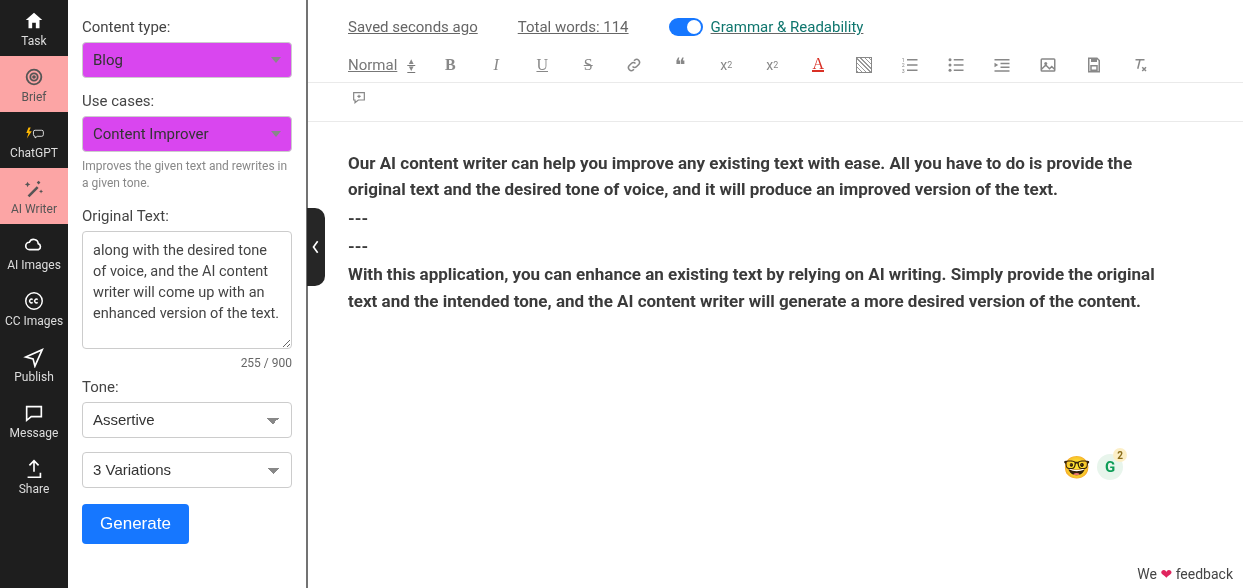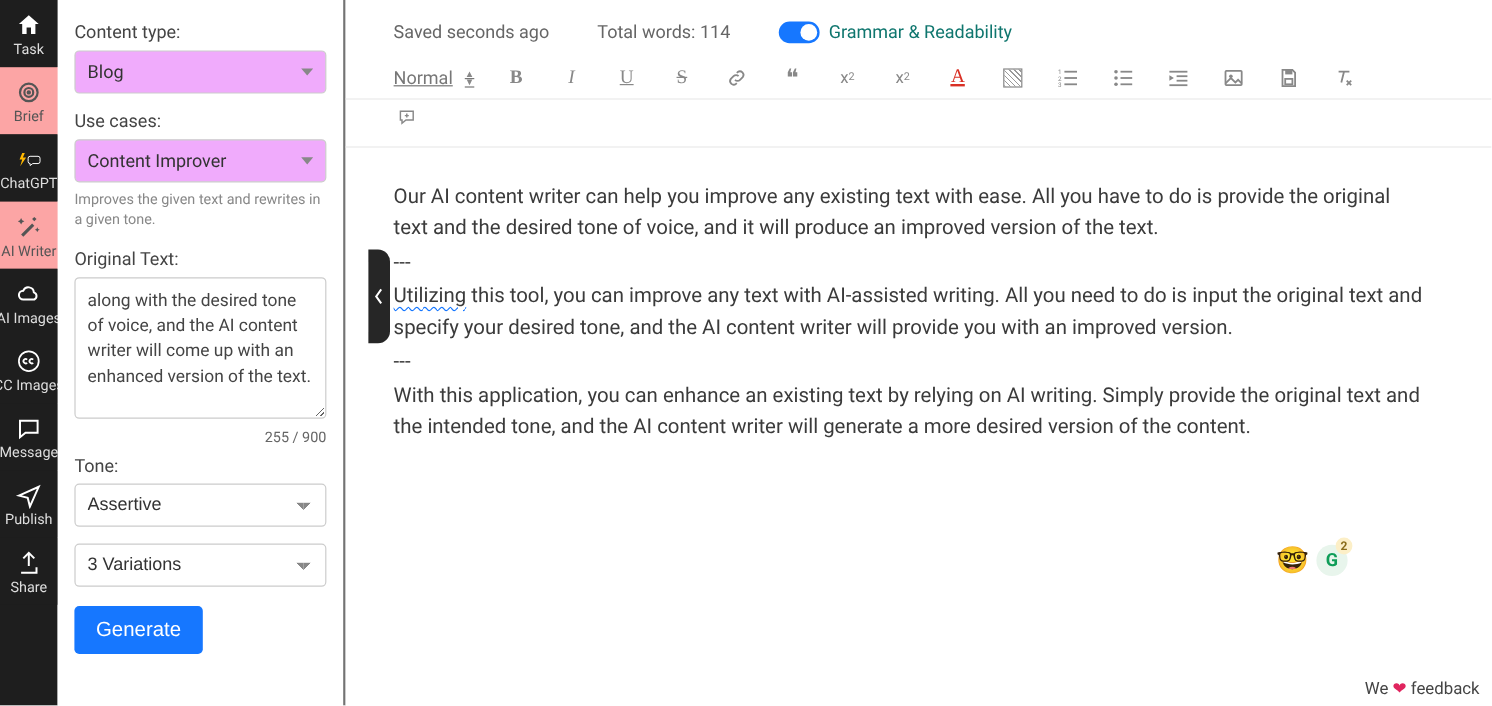--- a/index.html
+++ b/index.html
@@ -1,64 +1,64 @@
 <!DOCTYPE html>
 <html><head>
 <meta charset="utf-8">
 <style>
   * { box-sizing: border-box; margin: 0; padding: 0; }
   body { font-family: -apple-system, BlinkMacSystemFont, "Segoe UI", Roboto, sans-serif; font-size: 14px; color: #333; background: #fff; width: 1243px; height: 588px; overflow: hidden; position: relative; }
   .app { display: flex; height: 100%; }
 
   
-  .vnav { width: 48px; background: #1e1e1e; display: flex; flex-direction: column; align-items: center; }
+  .vnav { width: 68px; background: #1e1e1e; display: flex; flex-direction: column; align-items: center; }
   .vnav-item { width: 68px; padding: 10px 0 8px; display: flex; flex-direction: column; align-items: center; justify-content: center; color: #ddd; font-size: 12px; cursor: pointer; gap: 2px; }
   .vnav-item.active { background: #1e1e1e; }
   .vnav-item.light { background: #fca5a5; color: #555; }
   .vnav-item svg, .vnav-item .iconbox { width: 22px; height: 22px; }
   .iconbox { display: flex; align-items: center; justify-content: center; font-size: 18px; }
 
   
   .sidebar { width: 240px; background: #fff; border-right: 2px solid #737373; padding: 10px 14px 14px; overflow-y: auto; position: relative; }
   .field-label { font-size: 15px; color: #444; margin: 8px 0 6px; }
-  .select { width: 100%; height: 36px; border: 1px solid #ccc; border-radius: 4px; background: #f0abfc; padding: 0 10px; font-size: 15px; color: #333; display: flex; align-items: center; justify-content: space-between; cursor: pointer; }
+  .select { width: 100%; height: 36px; border: 1px solid #ccc; border-radius: 4px; background: #d946ef; padding: 0 10px; font-size: 15px; color: #333; display: flex; align-items: center; justify-content: space-between; cursor: pointer; }
   .caret { width: 0; height: 0; border-left: 5px solid transparent; border-right: 5px solid transparent; border-top: 6px solid #888; }
   .helper { font-size: 12px; color: #888; margin-top: 6px; line-height: 1.45; }
   .textarea { width: 100%; height: 118px; border: 1px solid #ccc; border-radius: 4px; padding: 8px 10px; font-size: 14.5px; color: #444; line-height: 1.45; resize: vertical; font-family: inherit; overflow-y: auto; }
   .counter { text-align: right; font-size: 12px; color: #666; margin-top: 4px; }
   .native-select { width: 100%; height: 36px; border: 1px solid #ccc; border-radius: 4px; background: #fff; padding: 0 10px; font-size: 15px; color: #333; appearance: none; background-image: linear-gradient(45deg, transparent 50%, #888 50%), linear-gradient(135deg, #888 50%, transparent 50%); background-position: calc(100% - 18px) 15px, calc(100% - 12px) 15px; background-size: 6px 6px, 6px 6px; background-repeat: no-repeat; cursor: pointer; }
   .btn-primary { margin-top: 16px; background: #1677ff; color: #fff; border: none; border-radius: 4px; padding: 10px 18px; font-size: 17px; cursor: pointer; }
 
   
   .collapse-tab { position: absolute; left: 307px; top: 208px; width: 18px; height: 78px; background: #262626; border-radius: 0 10px 10px 0; display: flex; align-items: center; justify-content: center; color: #fff; cursor: pointer; z-index: 5; }
 
   
   .editor { flex: 1; background: #fff; display: flex; flex-direction: column; position: relative; }
-  .editor-status { display: flex; align-items: center; gap: 40px; padding: 18px 40px 10px; color: #666; font-size: 15px; }
+  .editor-status { display: flex; align-items: center; gap: 40px; padding: 18px 40px 10px; color: #666; font-size: 15px; text-decoration: underline; }
   .toggle { width: 34px; height: 18px; background: #1677ff; border-radius: 10px; position: relative; display: inline-block; vertical-align: middle; margin-right: 8px; }
   .toggle::after { content: ""; position: absolute; width: 14px; height: 14px; background: #fff; border-radius: 50%; top: 2px; right: 2px; }
   .grammar-wrap { display: flex; align-items: center; color: #0f766e; }
 
   .toolbar { display: flex; align-items: center; gap: 24px; padding: 8px 40px 6px; border-bottom: 1px solid #eaeaea; flex-wrap: wrap; }
   .tb-btn { color: #888; display: inline-flex; align-items: center; justify-content: center; width: 22px; height: 22px; cursor: pointer; font-size: 16px; }
   .tb-normal { display: flex; align-items: center; color: #777; font-size: 15px; gap: 10px; cursor: pointer; text-decoration: underline; }
   .tb-normal .updown { display: inline-flex; flex-direction: column; font-size: 8px; line-height: 7px; color: #888; }
   .tb-bold { font-weight: 700; font-family: Georgia, serif; }
   .tb-italic { font-style: italic; font-family: Georgia, serif; }
   .tb-under { text-decoration: underline; font-family: Georgia, serif; }
   .tb-strike { text-decoration: line-through; font-family: Georgia, serif; }
   .sub { font-size: 14px; }
   .sub sub, .sub sup { font-size: 9px; }
   .color-a { color: #d93025; border-bottom: 2px solid #d93025; font-family: Georgia, serif; line-height: 12px; }
   .hatch { width: 16px; height: 16px; background: repeating-linear-gradient(45deg,#999 0,#999 1px,#fff 1px,#fff 3px); border:1px solid #888; }
   .toolbar-row2 { padding: 4px 40px 12px; border-bottom: 1px solid #eaeaea; }
   .toolbar-row2 .tb-btn svg { width: 18px; height: 16px; }
 
   .doc { padding: 28px 56px 20px 40px; font-size: 17px; color: #3b3b3b; line-height: 1.55; }
-  .doc p { margin: 0 0 2px; }
+  .doc p { margin: 0 0 2px; font-weight: bold; }
   .spellwave { text-decoration: underline wavy #1677ff; text-decoration-thickness: 1px; text-underline-offset: 3px; }
 
   .float-icons { position: absolute; right: 120px; bottom: 108px; display: flex; align-items: center; gap: 6px; }
   .emoji-badge { font-size: 22px; }
   .gbadge { width: 26px; height: 26px; border-radius: 50%; background: #e8f5ec; color: #0f9d58; display: flex; align-items: center; justify-content: center; font-weight: 700; position: relative; font-size: 15px; }
   .gbadge .cnt { position: absolute; top: -6px; right: -4px; background: #fcefc7; color: #8a6d1a; border-radius: 50%; width: 14px; height: 14px; font-size: 10px; display: flex; align-items: center; justify-content: center; }
 
   .feedback { position: absolute; right: 10px; bottom: 6px; font-size: 14px; color: #444; }
   .heart { color: #e0245e; }
 </style>
@@ -116,32 +116,32 @@
         <svg viewBox="0 0 24 24" fill="none" stroke="#fff" stroke-width="1.6">
             <circle cx="12" cy="12" r="9"></circle>
             <path d="M10.5 10.5a2 2 0 100 3M16 10.5a2 2 0 100 3"></path>
           </svg>
       </span>
       <span>CC Images</span>
     </div>
     <div class="vnav-item active">
       <span class="iconbox">
         <svg viewBox="0 0 24 24" fill="none" stroke="#fff" stroke-width="1.8">
+            <path d="M3 12l18-8-8 18-2-8z"></path>
+          </svg>
+      </span>
+      <span>Publish</span>
+    </div>
+    <div class="vnav-item active">
+      <span class="iconbox">
+        <svg viewBox="0 0 24 24" fill="none" stroke="#fff" stroke-width="1.8">
             <path d="M4 5h16v11H9l-5 4V5z"></path>
           </svg>
       </span>
       <span>Message</span>
-    </div>
-    <div class="vnav-item active">
-      <span class="iconbox">
-        <svg viewBox="0 0 24 24" fill="none" stroke="#fff" stroke-width="1.8">
-            <path d="M3 12l18-8-8 18-2-8z"></path>
-          </svg>
-      </span>
-      <span>Publish</span>
     </div>
     <div class="vnav-item active">
       <span class="iconbox">
         <svg viewBox="0 0 24 24" fill="none" stroke="#fff" stroke-width="1.8">
             <path d="M12 3v12M7 8l5-5 5 5M5 21h14v-5"></path>
           </svg>
       </span>
       <span>Share</span>
     </div>
   </div>
@@ -273,21 +273,20 @@
         <svg viewBox="0 0 24 24" fill="none" stroke="#888" stroke-width="1.8">
             <path d="M4 4h16v11H11l-5 4v-4H4z"></path>
             <path d="M12 7v5M9.5 9.5h5"></path>
           </svg>
       </span>
     </div>
 
     <div class="doc">
       <p>Our AI content writer can help you improve any existing text with ease. All you have to do is provide the original text and the desired tone of voice, and it will produce an improved version of the text.</p>
       <p>---</p>
-      <p><span class="spellwave">Utilizing</span><span> this tool, you can improve any text with AI-assisted writing. All you need to do is input the original text and specify your desired tone, and the AI content writer will provide you with an improved version.</span></p>
       <p>---</p>
       <p>With this application, you can enhance an existing text by relying on AI writing. Simply provide the original text and the intended tone, and the AI content writer will generate a more desired version of the content.</p>
     </div>
 
     <div class="float-icons">
       <span class="emoji-badge">🤓</span>
       <span class="gbadge">
         <span>G</span>
         <span class="cnt">2</span>
       </span>

